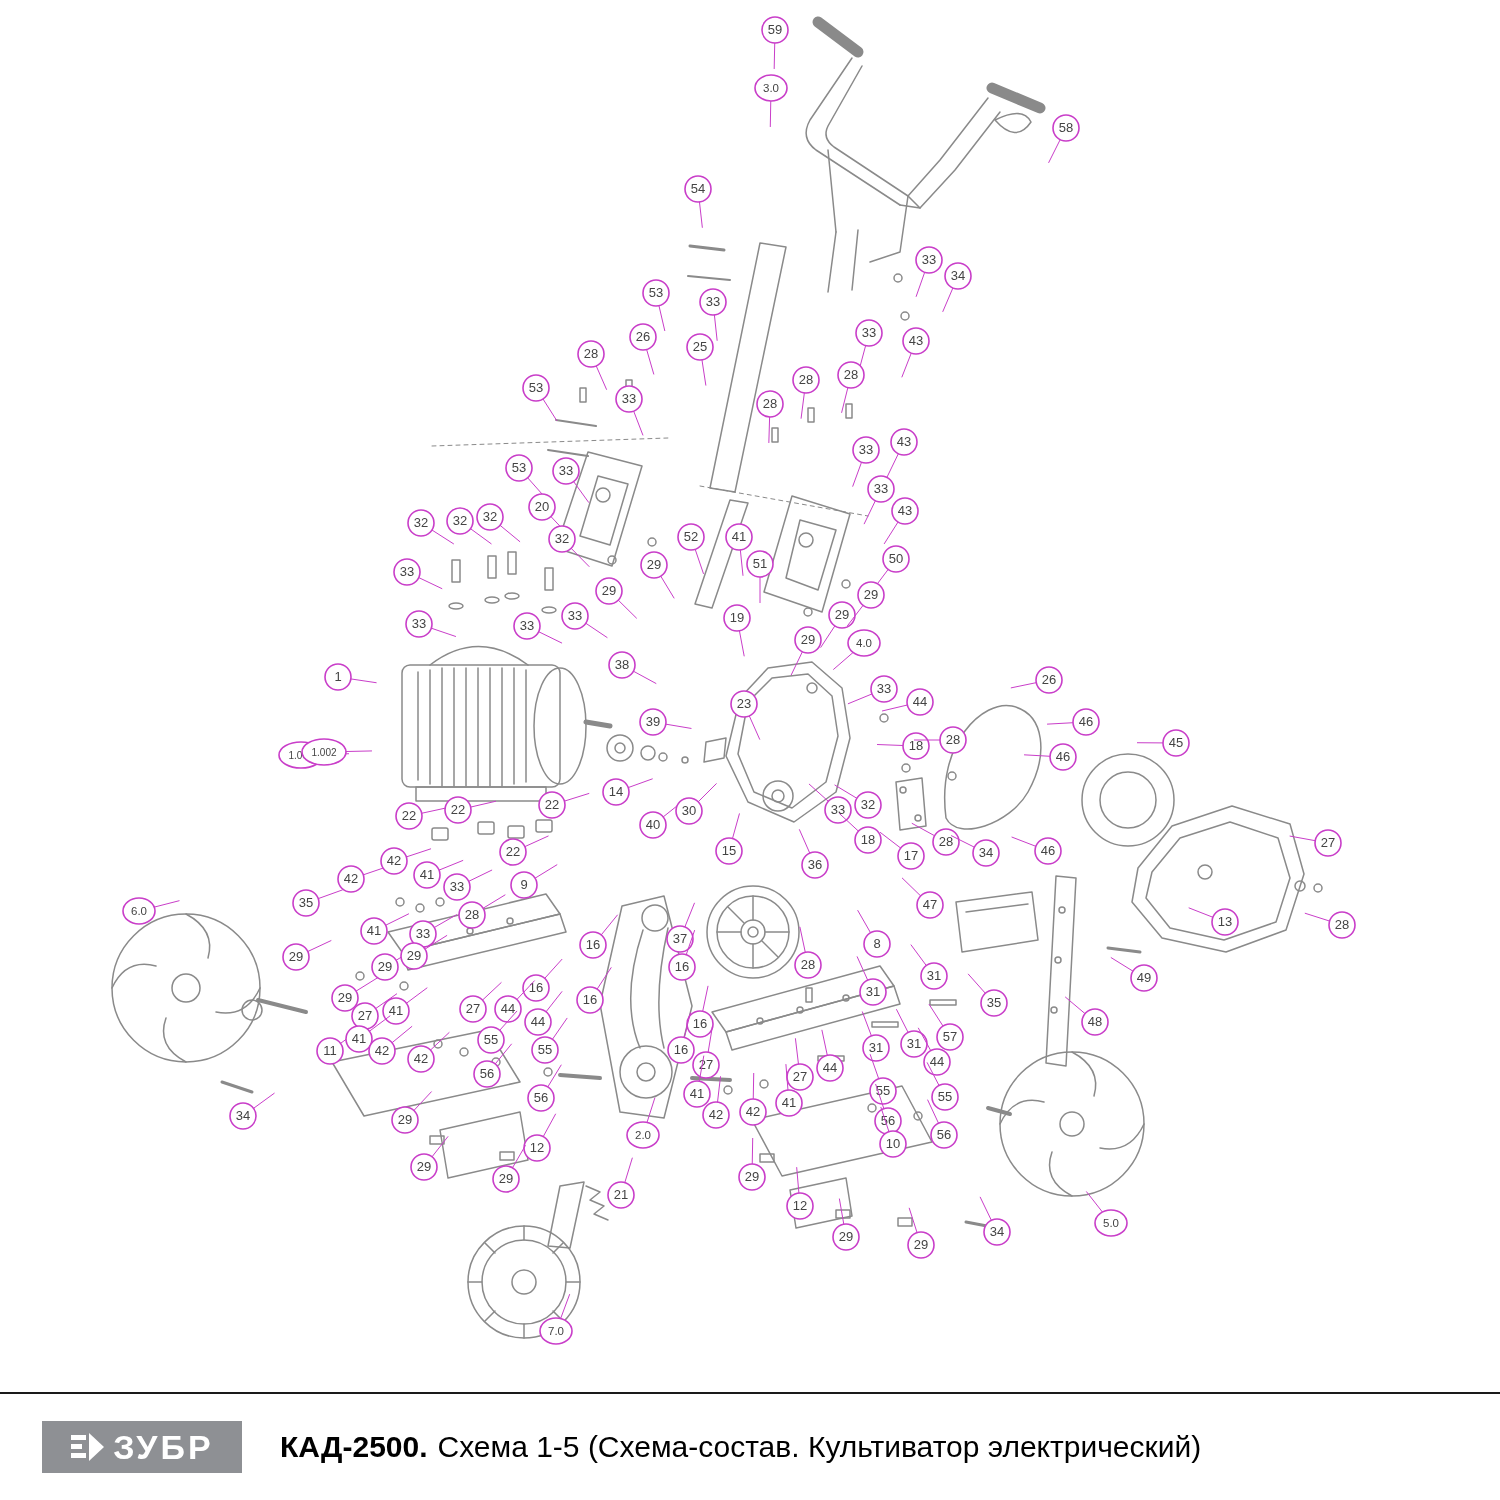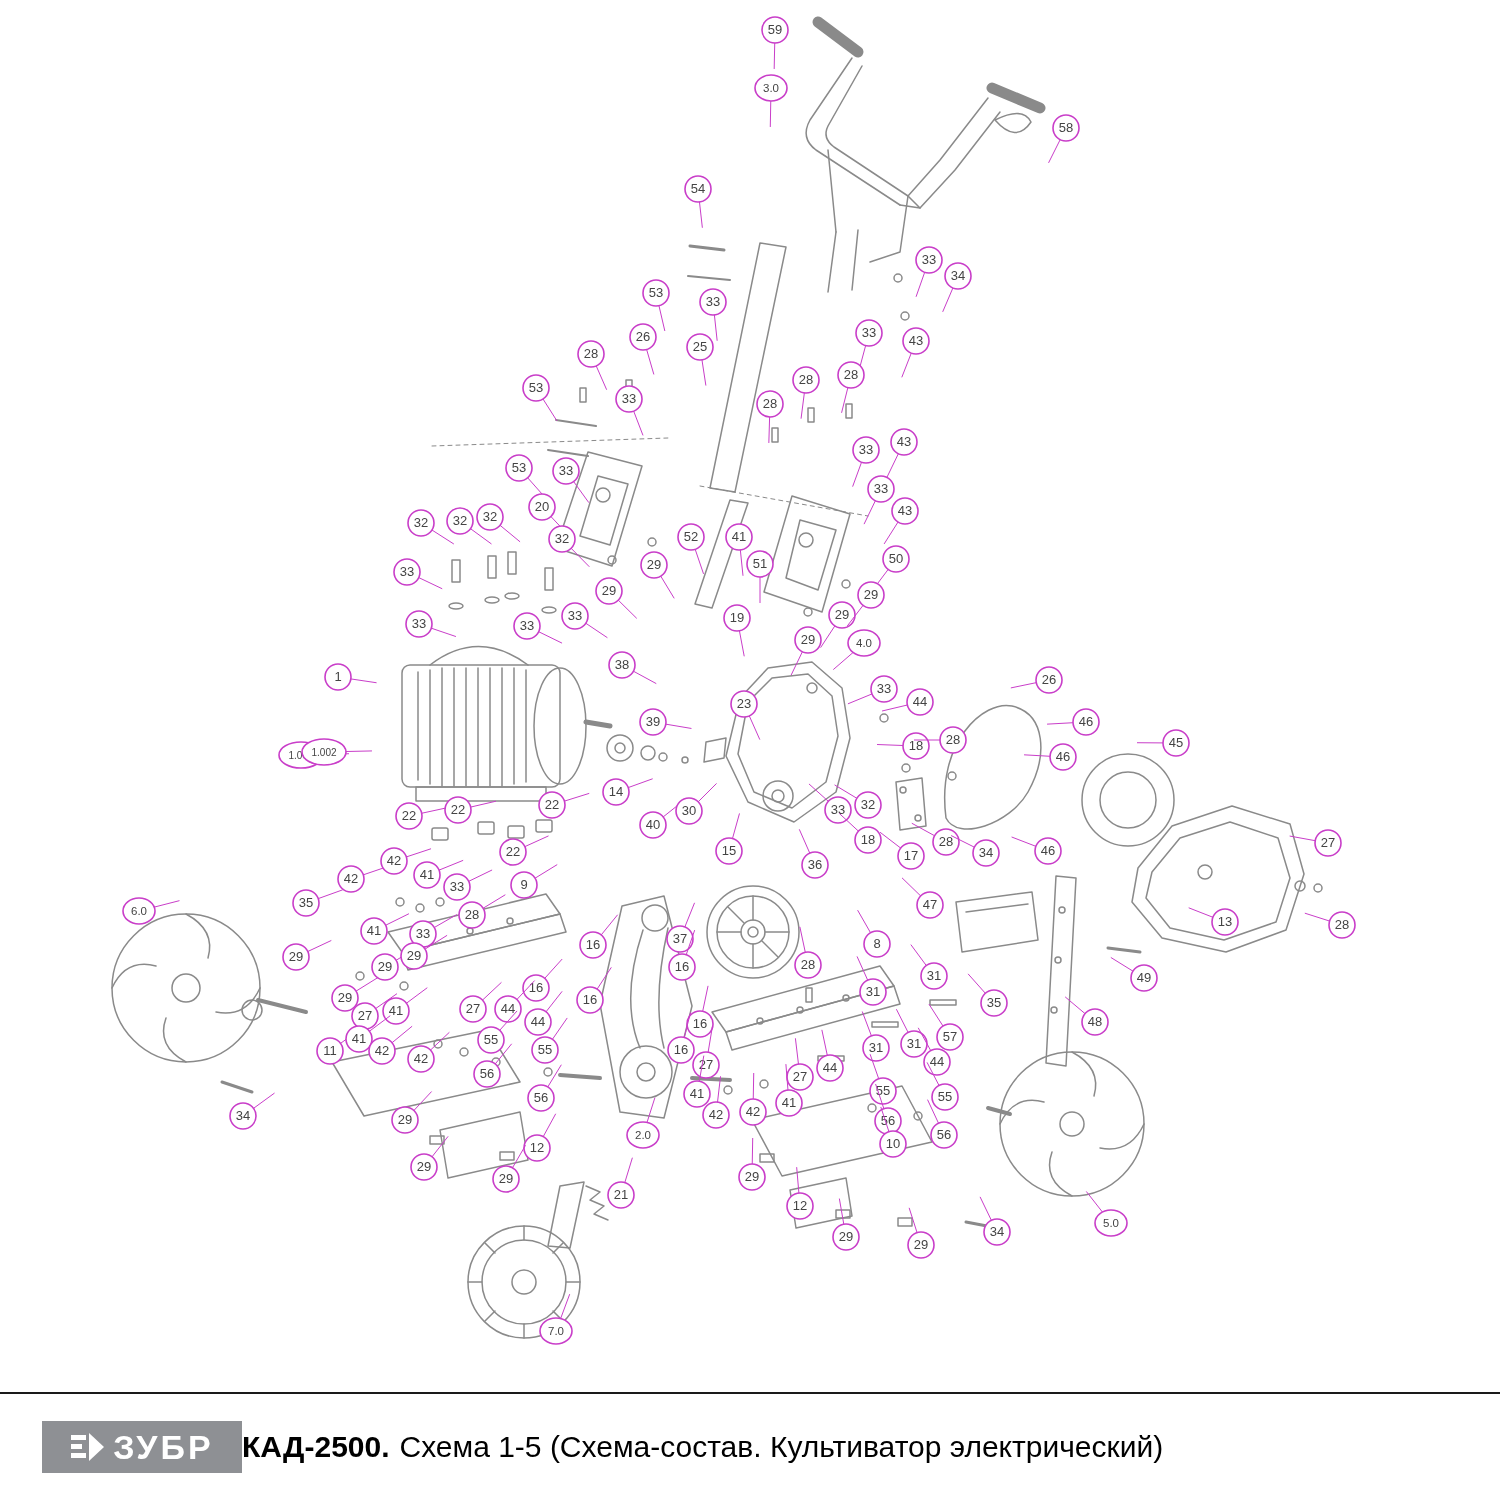--- a/index.html
+++ b/index.html
@@ -1,21 +1,21 @@
 <!DOCTYPE html>
 <html><head>
 <meta charset="utf-8">
 <style>
   html,body{margin:0;padding:0;background:#fff;}
   .canvas{position:relative;width:1500px;height:1500px;background:#fff;overflow:hidden;
           font-family:"Liberation Sans",sans-serif;}
   #art{position:absolute;left:0;top:0;width:1500px;height:1500px;}
   .footer{position:absolute;left:0;top:1392px;width:1500px;height:108px;
           border-top:2px solid #1a1a1a;display:flex;align-items:center;box-sizing:border-box;
-          padding-left:42px;}
+          padding-left:42px;gap:38px;}
   .logo-box{background:#8e9094;height:52px;min-width:200px;display:flex;align-items:center;
             justify-content:center;gap:9px;padding:0 18px;box-sizing:border-box;}
   .logo-text{color:#fff;font-weight:bold;font-size:34px;letter-spacing:3px;}
   .doc-title{font-size:30px;color:#000000;white-space:nowrap;}
   .doc-title .model{font-weight:bold;margin-right:10px;}
 </style>
 </head>
 <body>
 
 <div class="canvas">

